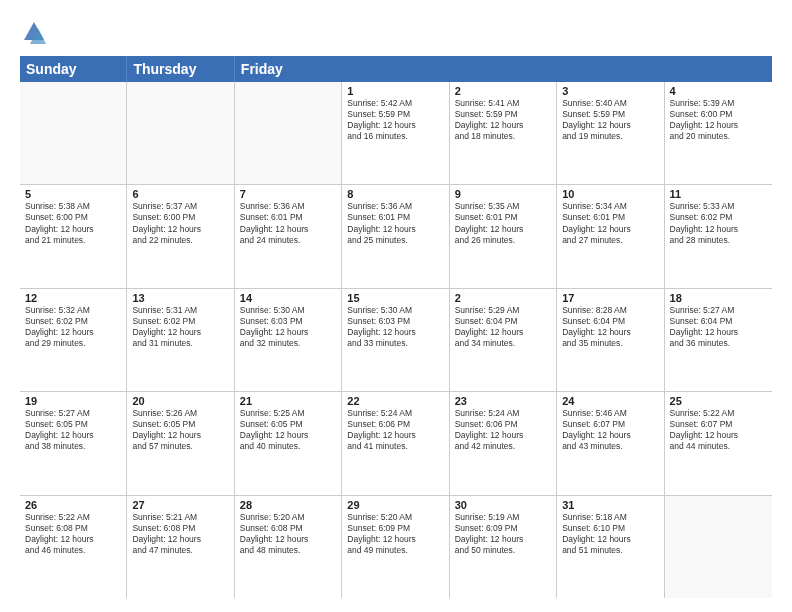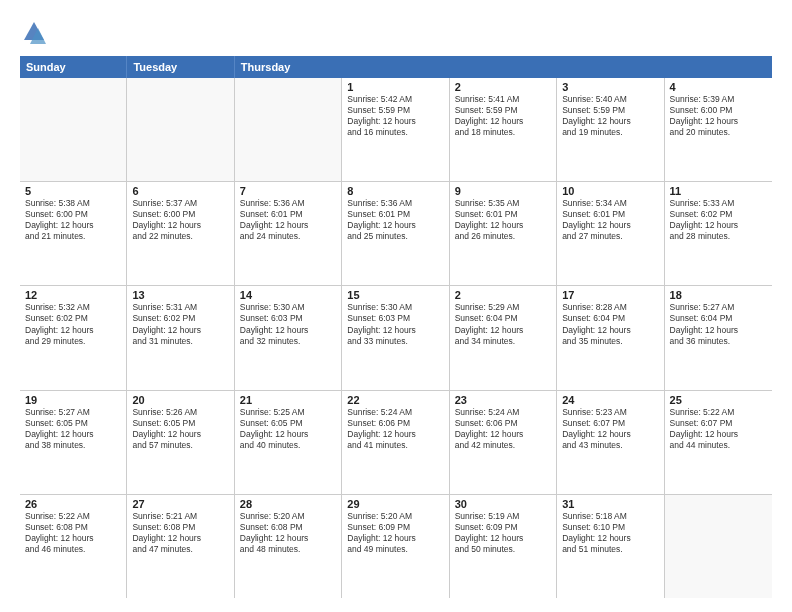--- a/index.html
+++ b/index.html
@@ -65,21 +65,21 @@
       display: flex;
       flex-direction: column;
     }
     .cal-header {
       display: grid;
       grid-template-columns: repeat(7, 1fr);
       background: #3a6fb5;
     }
     .cal-header-cell {
       color: #fff;
-      font-size: 11px;
+      font-size: 14px;
       font-weight: bold;
       padding: 5px 6px;
       text-align: left;
       border-right: 1px solid #5585c5;
     }
     .cal-header-cell:last-child { border-right: none; }
     .cal-body {
       flex: 1;
       display: flex;
       flex-direction: column;
@@ -131,22 +131,22 @@
     </div>
     <div class="title-block">
       <div class="month-title"></div>
       <div class="location"></div>
     </div>
   </div>
 
   <div class="calendar">
     <div class="cal-header">
     <div class="cal-header-cell">Sunday</div>
-        <div class="cal-header-cell">Tuesday</div>
         <div class="cal-header-cell">Thursday</div>
+        <div class="cal-header-cell">Friday</div>
       </div>
     <div class="cal-body">
     <div class="cal-row">
           <div class="cal-cell empty"></div>
           <div class="cal-cell empty"></div>
           <div class="cal-cell empty"></div>
           <div class="cal-cell">
             <div class="day-num">1</div>
             <div class="cell-text">Sunrise: 5:42 AM</div>
             <div class="cell-text">Sunset: 5:59 PM</div>
@@ -308,21 +308,21 @@
           </div>
           <div class="cal-cell">
             <div class="day-num">23</div>
             <div class="cell-text">Sunrise: 5:24 AM</div>
             <div class="cell-text">Sunset: 6:06 PM</div>
             <div class="cell-text">Daylight: 12 hours</div>
             <div class="cell-text">and 42 minutes.</div>
           </div>
           <div class="cal-cell">
             <div class="day-num">24</div>
-            <div class="cell-text">Sunrise: 5:23 AM</div>
+            <div class="cell-text">Sunrise: 5:46 AM</div>
             <div class="cell-text">Sunset: 6:07 PM</div>
             <div class="cell-text">Daylight: 12 hours</div>
             <div class="cell-text">and 43 minutes.</div>
           </div>
           <div class="cal-cell">
             <div class="day-num">25</div>
             <div class="cell-text">Sunrise: 5:22 AM</div>
             <div class="cell-text">Sunset: 6:07 PM</div>
             <div class="cell-text">Daylight: 12 hours</div>
             <div class="cell-text">and 44 minutes.</div>

